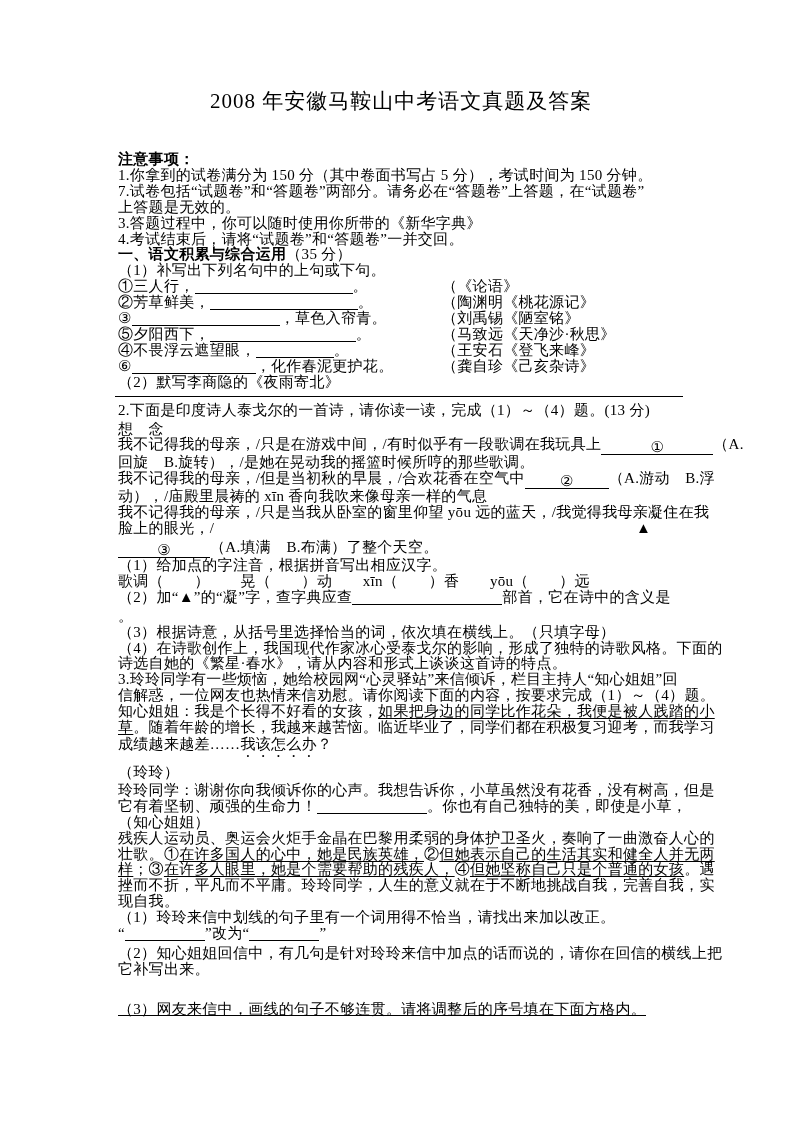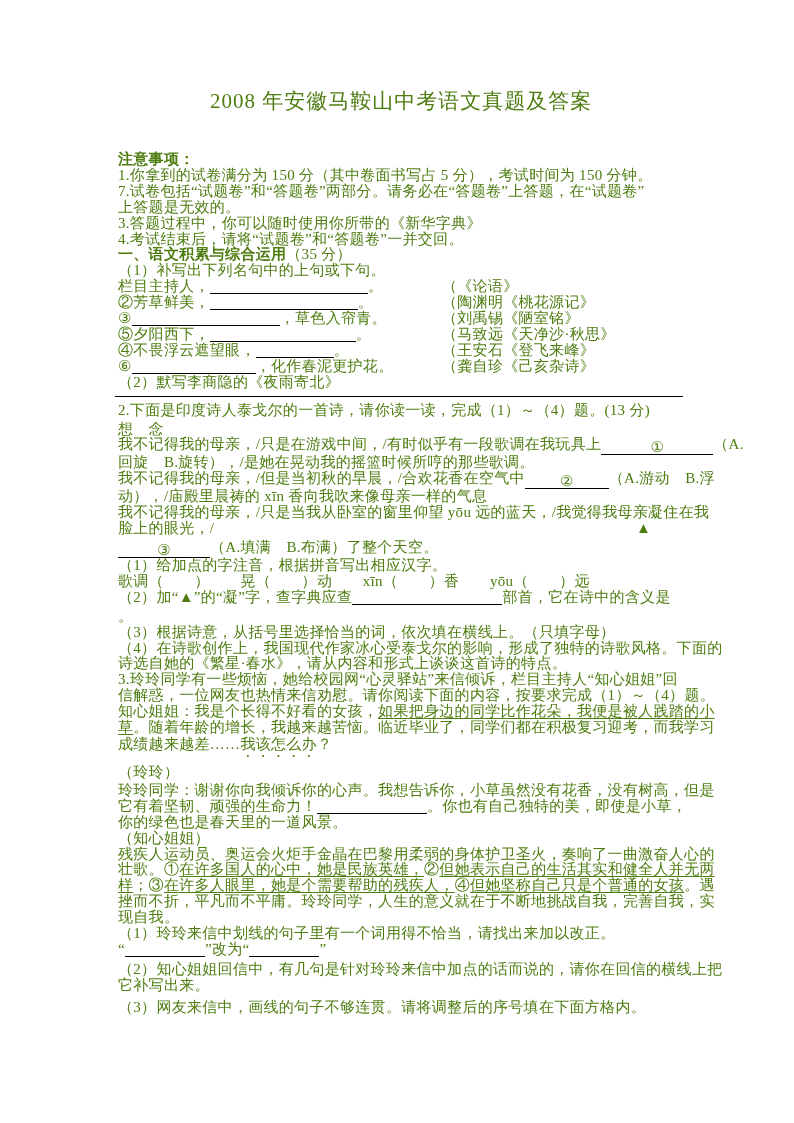--- a/index.html
+++ b/index.html
@@ -1,27 +1,27 @@
 <!DOCTYPE html>
 <html><head>
 <meta charset="utf-8">
 <style>
   html,body{margin:0;padding:0;background:#e8e8e8;}
-  .page{position:relative;width:794px;height:1123px;margin:0 auto;background:#ffffff;color:#4d7c0f;
+  .page{position:relative;width:794px;height:1123px;margin:0 auto;background:#ffffff;color:#000000;
         font-family:"Liberation Serif","DejaVu Serif",serif;font-size:15px;overflow:hidden;}
   .content{position:absolute;left:118px;top:0;width:566px;}
   .title{margin-top:88px;text-align:center;font-size:21px;line-height:26px;letter-spacing:1px;white-space:nowrap;font-weight:normal;}
   .ln{line-height:15.9px;letter-spacing:0.3px;white-space:nowrap;}
   .row{position:relative;}
   .bold{font-weight:bold;}
   .notice-head{margin-top:38px;}
   .center{}
   .right{text-align:left;}
   .verse-ind{padding-left:112px;}
-  .mt2{margin-top:2px;}.mt3{margin-top:3px;}.mt4{margin-top:4px;}.mt6{margin-top:6px;}
+  .mt2{margin-top:2px;}.mt3{margin-top:3px;}.mt4{margin-top:4px;}.mt6{margin-top:24px;text-decoration:underline;}
   .blank{display:inline-block;border-bottom:1px solid #000;height:14px;line-height:14px;
          text-align:center;vertical-align:-3px;}
   .w158{width:158px;}.w148{width:148px;}.w78{width:78px;}.w146{width:146px;}.w124{width:124px;}
   .w112{width:112px;}.w92{width:92px;}.w84{width:84px;}.w150{width:150px;}.w110{width:110px;}
   .w80{width:80px;}.w70{width:70px;}
   .cite{position:absolute;left:324px;top:0;white-space:nowrap;}
   .u{text-decoration:underline;text-underline-offset:2px;}
   .dot{-webkit-text-emphasis:filled dot;-webkit-text-emphasis-position:under left;
        text-emphasis:filled dot;text-emphasis-position:under left;}
   .tri{position:absolute;left:518px;top:0;}
@@ -38,21 +38,21 @@
     <div class="ln bold notice-head">注意事项：</div>
     <div class="ln">1.你拿到的试卷满分为 150 分（其中卷面书写占 5 分），考试时间为 150 分钟。</div>
     <div class="ln">7.试卷包括“试题卷”和“答题卷”两部分。请务必在“答题卷”上答题，在“试题卷”</div>
     <div class="ln">上答题是无效的。</div>
     <div class="ln">3.答题过程中，你可以随时使用你所带的《新华字典》</div>
     <div class="ln">4.考试结束后，请将“试题卷”和“答题卷”一并交回。</div>
 
     <div class="ln"><span class="bold">一、语文积累与综合运用</span><span>（35 分）</span></div>
     <div class="ln">（1）补写出下列名句中的上句或下句。</div>
 
-    <div class="ln row"><span>栏目主持人，</span><span class="blank w158"></span><span>。</span><span class="cite">（《论语》</span></div>
+    <div class="ln row"><span>①三人行，</span><span class="blank w158"></span><span>。</span><span class="cite">（《论语》</span></div>
     <div class="ln row"><span>②芳草鲜美，</span><span class="blank w148"></span><span>。</span><span class="cite">（陶渊明《桃花源记》</span></div>
     <div class="ln row"><span>③</span><span class="blank w148"></span><span>，草色入帘青。</span><span class="cite">（刘禹锡《陋室铭》</span></div>
     <div class="ln row"><span>⑤夕阳西下，</span><span class="blank w146"></span><span>。</span><span class="cite">（马致远《天净沙·秋思》</span></div>
     <div class="ln row"><span>④不畏浮云遮望眼，</span><span class="blank w78"></span><span>。</span><span class="cite">（王安石《登飞来峰》</span></div>
     <div class="ln row"><span>⑥</span><span class="blank w124"></span><span>，化作春泥更护花。</span><span class="cite">（龚自珍《己亥杂诗》</span></div>
 
     <div class="ln">（2）默写李商隐的《夜雨寄北》</div>
 
     <hr class="div">
 
@@ -77,21 +77,20 @@
     <div class="ln">3.玲玲同学有一些烦恼，她给校园网“心灵驿站”来信倾诉，栏目主持人“知心姐姐”回</div>
     <div class="ln">信解惑，一位网友也热情来信劝慰。请你阅读下面的内容，按要求完成（1）～（4）题。</div>
 
     <div class="ln"><span>知心姐姐：我是个长得不好看的女孩，</span><span class="u">如果把身边的同学比作花朵，我便是被人践踏的小</span></div>
     <div class="ln"><span class="u">草</span><span>。随着年龄的增长，我越来越苦恼。临近毕业了，同学们都在积极复习迎考，而我学习</span></div>
     <div class="ln"><span>成绩越来越差……</span><span class="dot">我该怎么办</span><span>？</span></div>
     <div class="ln right mt4">（玲玲）</div>
 
     <div class="ln mt2">玲玲同学：谢谢你向我倾诉你的心声。我想告诉你，小草虽然没有花香，没有树高，但是</div>
     <div class="ln"><span>它有着坚韧、顽强的生命力！</span><span class="blank w110"></span><span>。你也有自己独特的美，即使是小草，</span></div>
-    <div class="ln">你的绿色也是春天里的一道风景。</div>
     <div class="ln right">（知心姐姐）</div>
 
     <div class="ln">残疾人运动员、奥运会火炬手金晶在巴黎用柔弱的身体护卫圣火，奏响了一曲激奋人心的</div>
     <div class="ln"><span>壮歌。①</span><span class="u">在许多国人的心中，她是民族英雄，</span><span>②</span><span class="u">但她表示自己的生活其实和健全人并无两</span></div>
     <div class="ln"><span class="u">样</span><span>；③</span><span class="u">在许多人眼里，她是个需要帮助的残疾人，</span><span>④</span><span class="u">但她坚称自己只是个普通的女孩</span><span>。遇</span></div>
     <div class="ln">挫而不折，平凡而不平庸。玲玲同学，人生的意义就在于不断地挑战自我，完善自我，实</div>
     <div class="ln">现自我。</div>
 
     <div class="ln">（1）玲玲来信中划线的句子里有一个词用得不恰当，请找出来加以改正。</div>
     <div class="ln"><span>“</span><span class="blank w80"></span><span>”改为“</span><span class="blank w70"></span><span>”</span></div>

